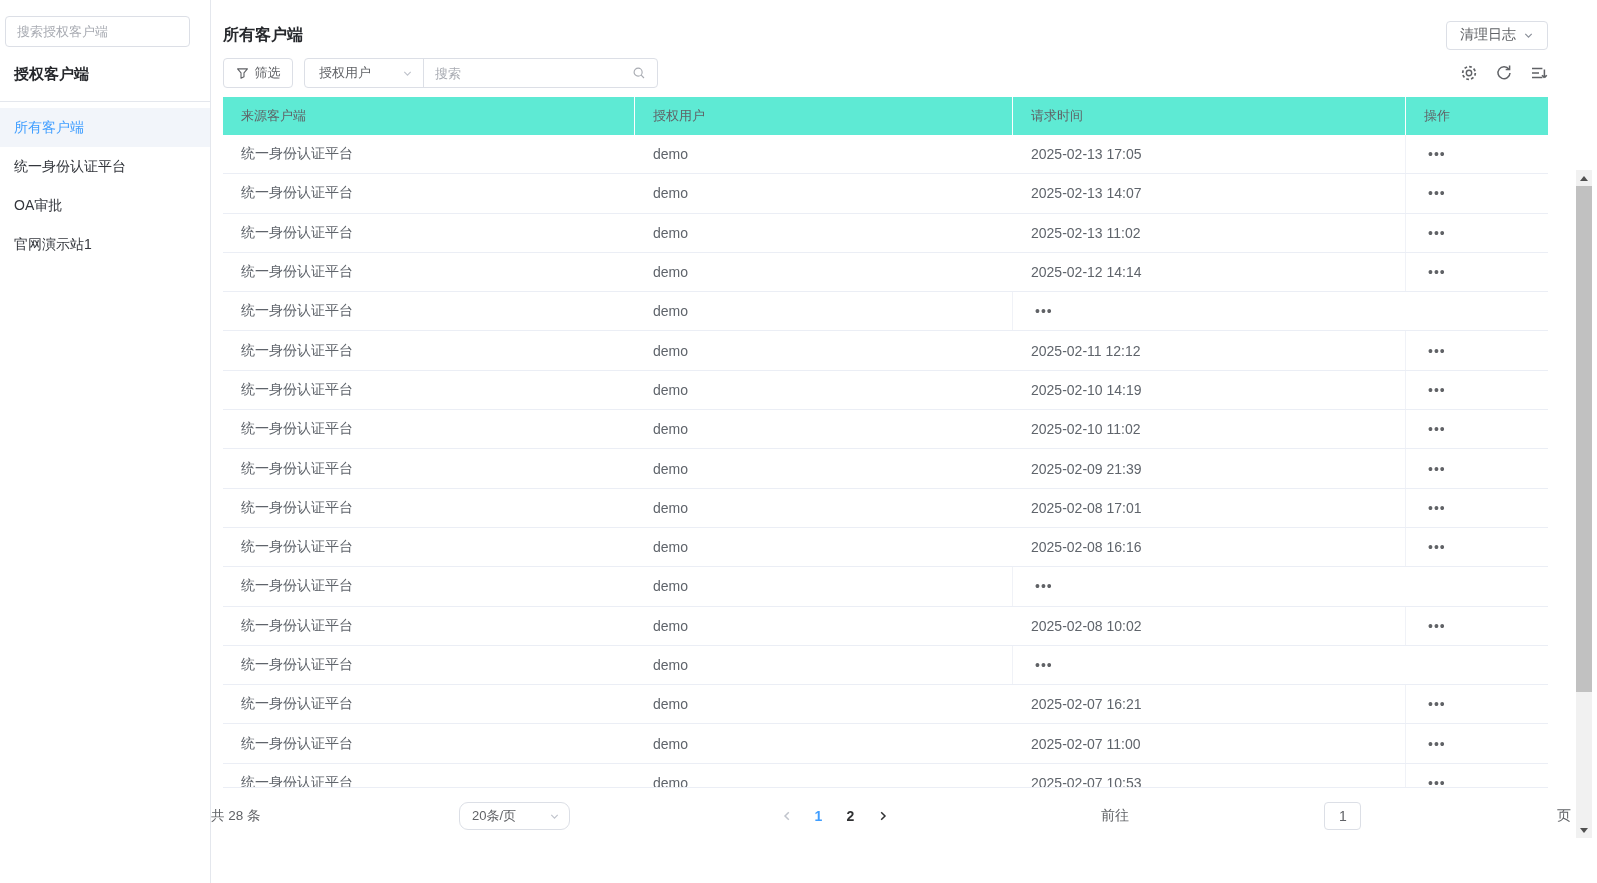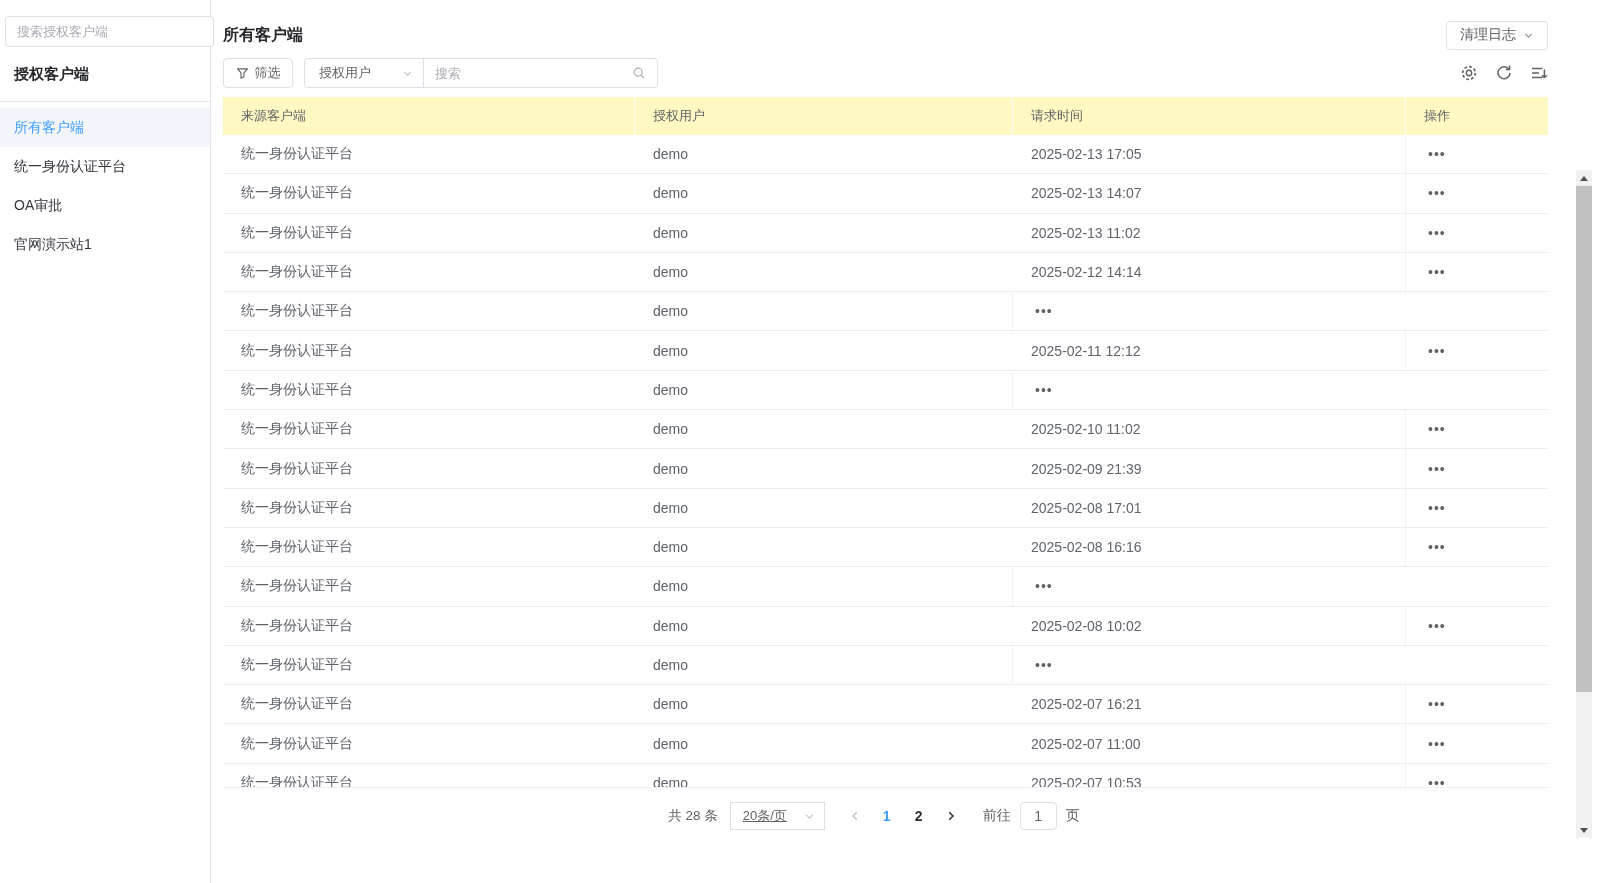--- a/index.html
+++ b/index.html
@@ -10,21 +10,21 @@
   
   .page-header { height:39px; border-bottom:1px solid #e4e7ed; display:flex; align-items:center; padding:0 14px; flex:none; }
   .page-title { font-size:17px; font-weight:700; color:#1d2129; letter-spacing:1px; }
 
   
   .content { flex:1; display:flex; min-height:0; }
 
   
   .sidebar { width:211px; flex:none; border-right:1px solid #e4e7ed; display:flex; flex-direction:column; }
   .sidebar-top { padding-top:16px; border-bottom:1px solid #e4e7ed; }
-  .sidebar-search { display:block; width:209px; height:31px; margin-left:5px; border:1px solid #dcdfe6; border-radius:4px;
+  .sidebar-search { display:block; width:185px; height:31px; margin-left:5px; border:1px solid #dcdfe6; border-radius:4px;
     padding:0 11px; font-size:13px; color:#606266; outline:none; font-family:inherit; }
   .sidebar-search::placeholder { color:#a8abb2; }
   .sidebar-heading { margin:18px 14px 0; font-size:15px; font-weight:700; color:#26282c; padding-bottom:17px; }
   .sidebar-menu { padding-top:6px; }
   .sidebar-item { height:39px; display:flex; align-items:center; padding-left:14px; font-size:14px; color:#33363c; cursor:pointer; }
   .sidebar-item.active { background:#f2f5fa; color:#409eff; }
 
   
   .main { flex:1; display:flex; flex-direction:column; min-width:0; }
   .main-top { display:flex; align-items:center; justify-content:space-between; margin:20px 49px 0 12px; height:30px; }
@@ -41,37 +41,37 @@
     padding:0 10px 0 14px; font-size:13px; color:#606266; border-right:1px solid #dcdfe6; cursor:pointer; }
   .field-select .chev { color:#c0c4cc; display:flex; }
   .search-input-wrap { width:233px; display:flex; align-items:center; padding:0 11px; gap:0; }
   .search-input { flex:1; border:none; outline:none; font-size:13px; color:#606266; font-family:inherit; min-width:0; }
   .search-input::placeholder { color:#a8abb2; }
   .toolbar-icons { display:flex; align-items:center; gap:16px; }
   .tool-icon { width:19px; height:19px; display:flex; align-items:center; justify-content:center; color:#606266; cursor:pointer; }
 
   
   .table-wrap { margin:9px 49px 0 12px; height:691px; overflow:hidden; border-bottom:1px solid #ebeef5; }
-  .table-header { display:flex; height:38px; background:#fef9c3; align-items:stretch; }
+  .table-header { display:flex; height:38px; background:#5eead4; align-items:stretch; }
   .th { display:flex; align-items:center; padding-left:18px; font-size:13px; color:#606266; border-right:1px solid #fdfdfe; }
   .th:last-child { border-right:none; }
   .col-0 { width:412px; flex:none; }
   .col-1 { width:378px; flex:none; }
   .col-2 { width:393px; flex:none; }
   .col-3 { flex:1; min-width:0; }
   .tr { display:flex; height:39.3px; border-bottom:1px solid #ebeef5; background:#fff; }
   .td { display:flex; align-items:center; padding-left:18px; font-size:14px; color:#5f646b; overflow:hidden; white-space:nowrap; }
   .td.col-3 { border-left:1px solid #f0f2f7; margin-left:-1px; }
   .row-more { color:#606266; font-size:14px; letter-spacing:1px; line-height:1; cursor:pointer; background:none; border:none; padding:2px 4px; font-family:inherit; }
 
   
-  .footer { height:56px; flex:none; display:flex; align-items:center; justify-content:center; padding-right:60px; font-size:14px; color:#606266; }
+  .footer { height:56px; flex:none; display:flex; align-items:center; justify-content:space-between; padding-right:26px; font-size:14px; color:#606266; }
   .pager-total { font-size:13.5px; margin-right:12px; }
-  .page-size-select { width:95px; height:28px; border:1px solid #dcdfe6; border-radius:0; background:#fff;
-    display:flex; align-items:center; justify-content:space-between; padding:0 9px 0 12px; font-size:13px; color:#606266; cursor:pointer; margin-right:14px;text-decoration:underline; }
+  .page-size-select { width:111px; height:28px; border:1px solid #dcdfe6; border-radius:9px; background:#fff;
+    display:flex; align-items:center; justify-content:space-between; padding:0 9px 0 12px; font-size:13px; color:#606266; cursor:pointer; margin-right:14px; }
   .page-size-select .chev { color:#c0c4cc; display:flex; }
   .pager-nav { display:flex; align-items:center; }
   .pager-btn { width:32px; height:28px; display:flex; align-items:center; justify-content:center; background:none; border:none; cursor:pointer; }
   .pager-btn.prev { color:#c0c4cc; }
   .pager-btn.next { color:#303133; }
   .page-num { min-width:32px; height:28px; display:flex; align-items:center; justify-content:center; font-size:14px; color:#303133; font-weight:700; cursor:pointer; }
   .page-num.active { color:#409eff; font-weight:600; }
   .goto-label { margin-left:16px; }
   .goto-input { width:37px; height:28px; border:1px solid #dcdfe6; border-radius:4px; text-align:center;
     font-size:14px; color:#606266; margin:0 9px; outline:none; font-family:inherit; }
@@ -234,20 +234,21 @@
     <div class="td col-0">统一身份认证平台</div>
     <div class="td col-1">demo</div>
     <div class="td col-2">2025-02-11 12:12</div>
     <div class="td col-3">
       <button class="row-more">•••</button>
     </div>
   </div>
             <div class="tr">
     <div class="td col-0">统一身份认证平台</div>
     <div class="td col-1">demo</div>
+    <div class="td col-2">2025-02-10 14:19</div>
     <div class="td col-3">
       <button class="row-more">•••</button>
     </div>
   </div>
             <div class="tr">
     <div class="td col-0">统一身份认证平台</div>
     <div class="td col-1">demo</div>
     <div class="td col-2">2025-02-10 11:02</div>
     <div class="td col-3">
       <button class="row-more">•••</button>

